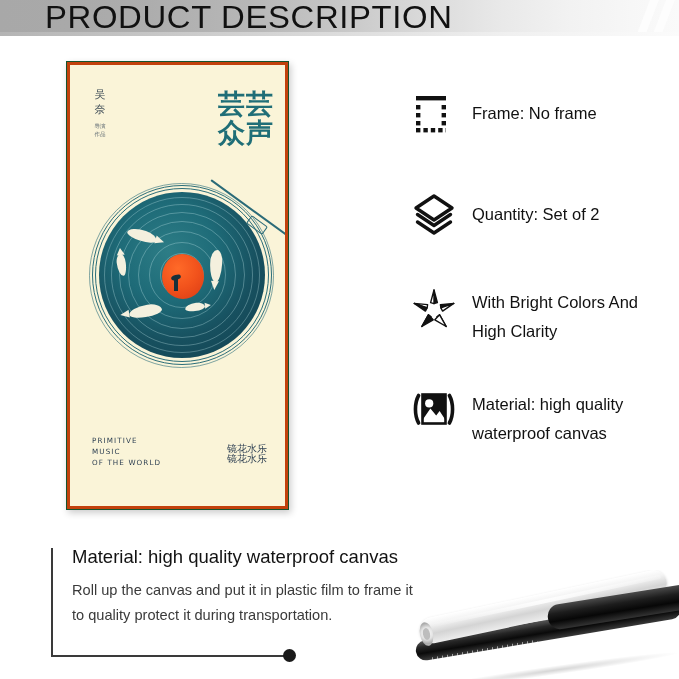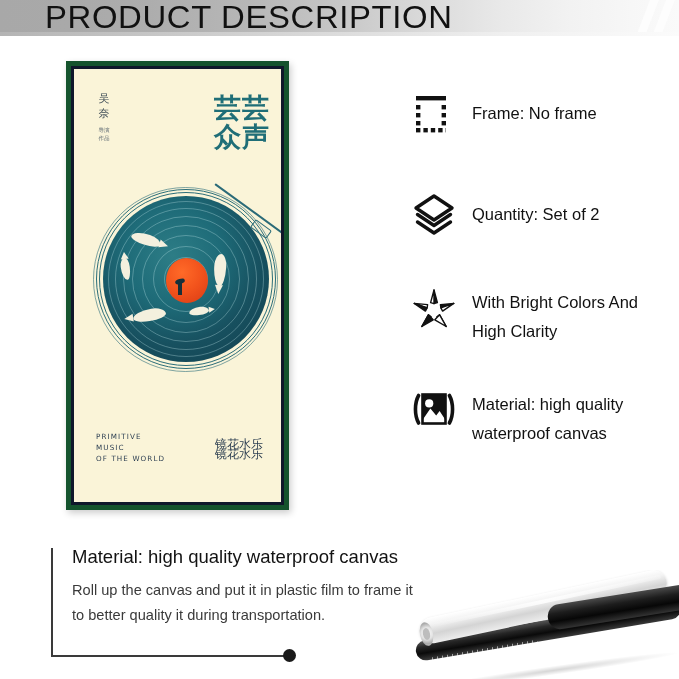--- a/index.html
+++ b/index.html
@@ -66,22 +66,22 @@
     position: absolute;
     left: 66px;
     top: 61px;
     width: 223px;
     height: 449px;
     box-shadow: 2px 3px 7px rgba(0,0,0,.20);
   }
   #poster {
     position: absolute;
     inset: 0;
-    background: #0f172a;
-    border: 5px solid #14532d;
+    background: #c2410c;
+    border: 1px solid #14532d;
     box-sizing: border-box;
     overflow: hidden;
   }
   #poster-inner {
     position: absolute;
     inset: 3px;
     background: #faf4d8;
     overflow: hidden;
   }
 
@@ -259,22 +259,22 @@
     font-size: 7.2px;
     line-height: 11px;
     letter-spacing: 1.1px;
   }
   #poster-caption-cn {
     position: absolute;
     right: 18px;
     bottom: 42px;
     text-align: right;
     color: #2d3f52;
-    font-family: Liberation Mono, monospace;
-    font-size: 12px;
+    font-family: Liberation Serif, serif;
+    font-size: 10px;
     line-height: 10px;
   }
 
   
   #feature-list {
     position: absolute;
     left: 412px;
     top: 92px;
     width: 262px;
   }
@@ -610,21 +610,21 @@
 </div>
 
 <div id="bottom-section">
   <div id="bracket-vertical"></div>
   <div id="bracket-horizontal"></div>
   <div id="bracket-dot"></div>
 
   <div id="bottom-heading">Material: high quality waterproof canvas</div>
   <div id="bottom-body">
     <div>Roll up the canvas and put it in plastic film to frame it</div>
-    <div>to better quality it during transportation.</div>
+    <div>to quality protect it during transportation.</div>
   </div>
 
   <div id="canvas-photo">
     <div id="photo-shadow"></div>
     <div class="roll" id="roll-black-back"></div>
     <div id="roll-striations"></div>
     <div class="roll" id="roll-white"></div>
     <div class="roll-sheen"></div>
     <div id="roll-white-cap"></div>
     <div class="roll" id="roll-black-front"></div>

